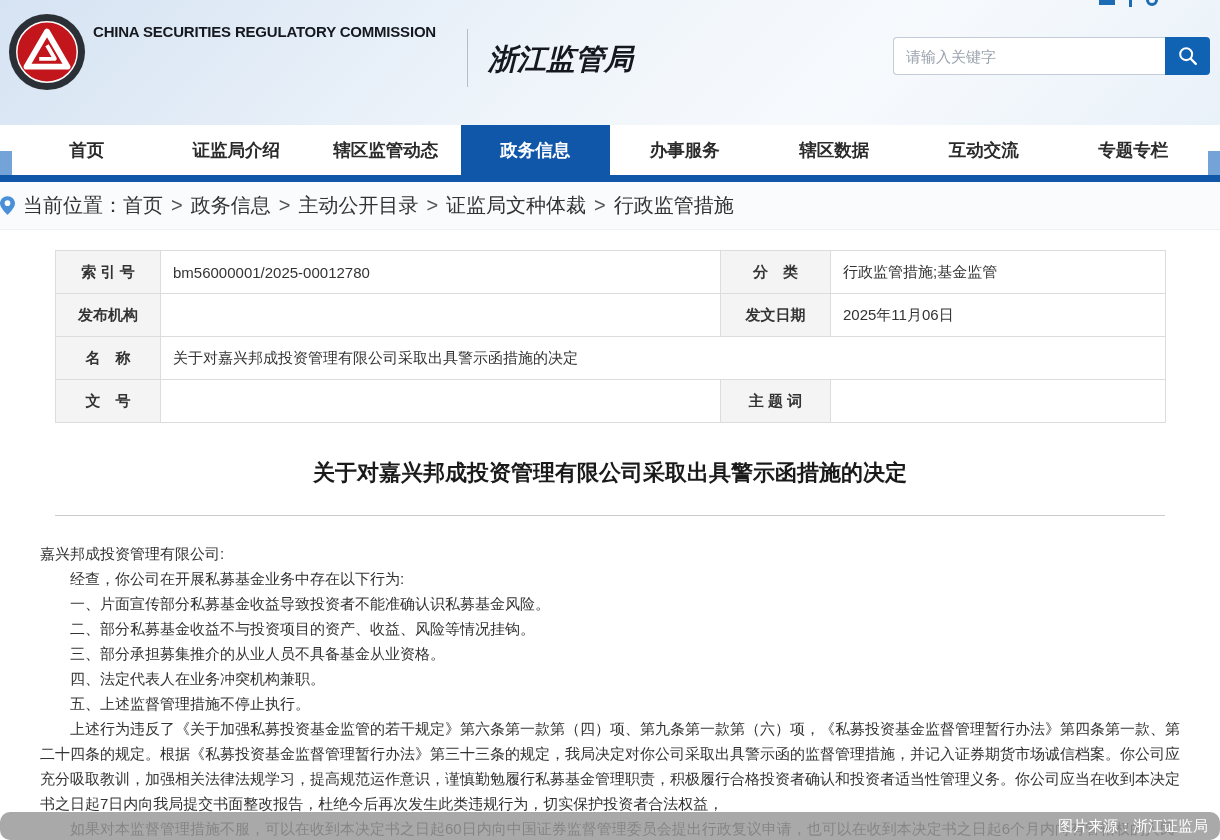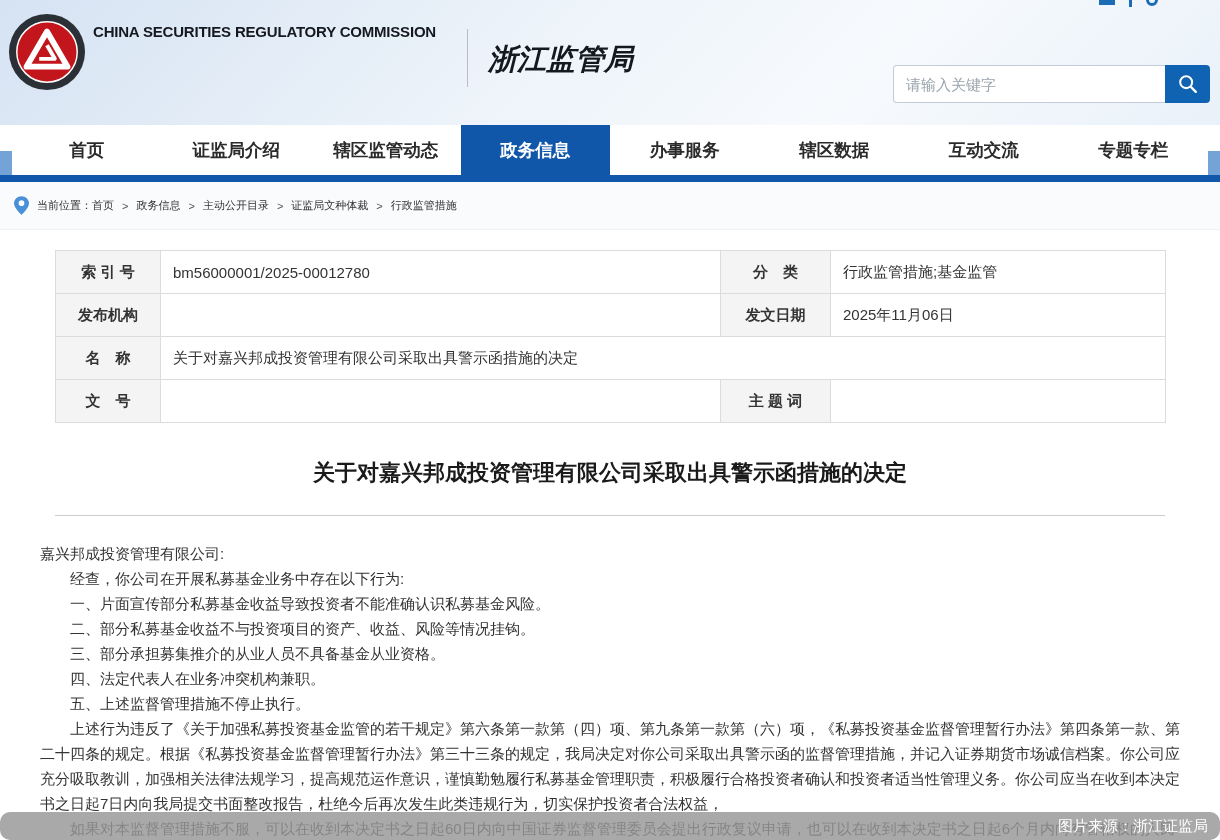--- a/index.html
+++ b/index.html
@@ -16,41 +16,41 @@
   .frag.f2 { width:3px;  height:7px; }
   .frag.f3 { width:12px; height:12px; border:3px solid #1b6cb5; background:transparent; border-radius:50%; margin-top:-6px; }
 
   .logo { position:absolute; left:8px; top:13px; width:78px; height:78px; }
   .org-block { position:absolute; left:93px; top:20px; }
   .org-cn { font-size:35px; font-weight:bold; color:#15191f; letter-spacing:1.5px; line-height:40px; }
   .org-en { font-size:15px; font-weight:bold; color:#15191f; letter-spacing:-0.2px; margin-top:3px; }
   .header-vdiv { position:absolute; left:467px; top:29px; width:1px; height:58px; background:#b8bdc4; }
   .bureau { position:absolute; left:488px; top:40px; font-size:29px; font-weight:bold; color:#15191f;font-style:italic; }
 
-  .search-box { position:absolute; right:10px; top:65px; display:flex; height:38px; }
+  .search-box { position:absolute; right:10px; top:37px; display:flex; height:38px; }
   .search-input { width:272px; height:38px; border:1px solid #c3ccd6; border-right:none;
     border-radius:4px 0 0 4px; padding:0 12px; font-size:15px; color:#333; outline:none; background:#fff;
     font-family:inherit; }
   .search-input::placeholder { color:#9aa3ad; }
   .search-btn { width:45px; height:38px; background:#1063b2; border:none; border-radius:0 4px 4px 0;
     display:flex; align-items:center; justify-content:center; cursor:pointer; }
 
   
   .navbar { position:relative; height:57px; background:#fff; }
   .nav-underline { position:absolute; left:0; right:0; bottom:0; height:7px; background:#1157a9; z-index:1; }
   .nav-edge { position:absolute; bottom:1px; width:12px; height:30px; background:#74a3d7; z-index:0; }
   .nav-edge.left { left:0; } .nav-edge.right { right:0; }
   .nav-box { position:absolute; left:12px; right:12px; top:0; height:50px; background:#fff; display:flex; z-index:2; }
   .nav-item { flex:1; display:flex; align-items:center; justify-content:center; height:50px;
     font-size:17.5px; font-weight:600; color:#2b2b2b; cursor:pointer; white-space:nowrap; }
   .nav-item.active { background:#1157a9; color:#fff; height:57px; padding-bottom:7px; z-index:3; }
 
   
-  .breadcrumb { height:48px; display:flex; align-items:center; padding-left:14px;
-    background:#fafbfc; border-bottom:1px solid #f0f1f3; font-size:11px; color:#333; }
+  .breadcrumb { height:48px; display:flex; align-items:center; 
+    background:#fafbfc; border-bottom:1px solid #f0f1f3; font-size:20px; color:#333; }
   .breadcrumb .pin { margin-right:8px; display:flex; align-items:center; }
   .breadcrumb .crumb { color:#333; cursor:pointer; }
   .breadcrumb .sep { margin:0 8px; color:#555; }
 
   
   main { padding:0 40px; }
   .info-table { width:1110px; margin:20px 15px 0; border-collapse:collapse; table-layout:fixed; }
   .info-table th, .info-table td { border:1px solid #dcdcdc; height:43px; font-size:15px; }
   .info-table th { background:#f4f4f4; font-weight:bold; color:#333; text-align:center; white-space:pre; }
   .info-table td { padding:0 12px; color:#333; text-align:left; background:#fff; }

